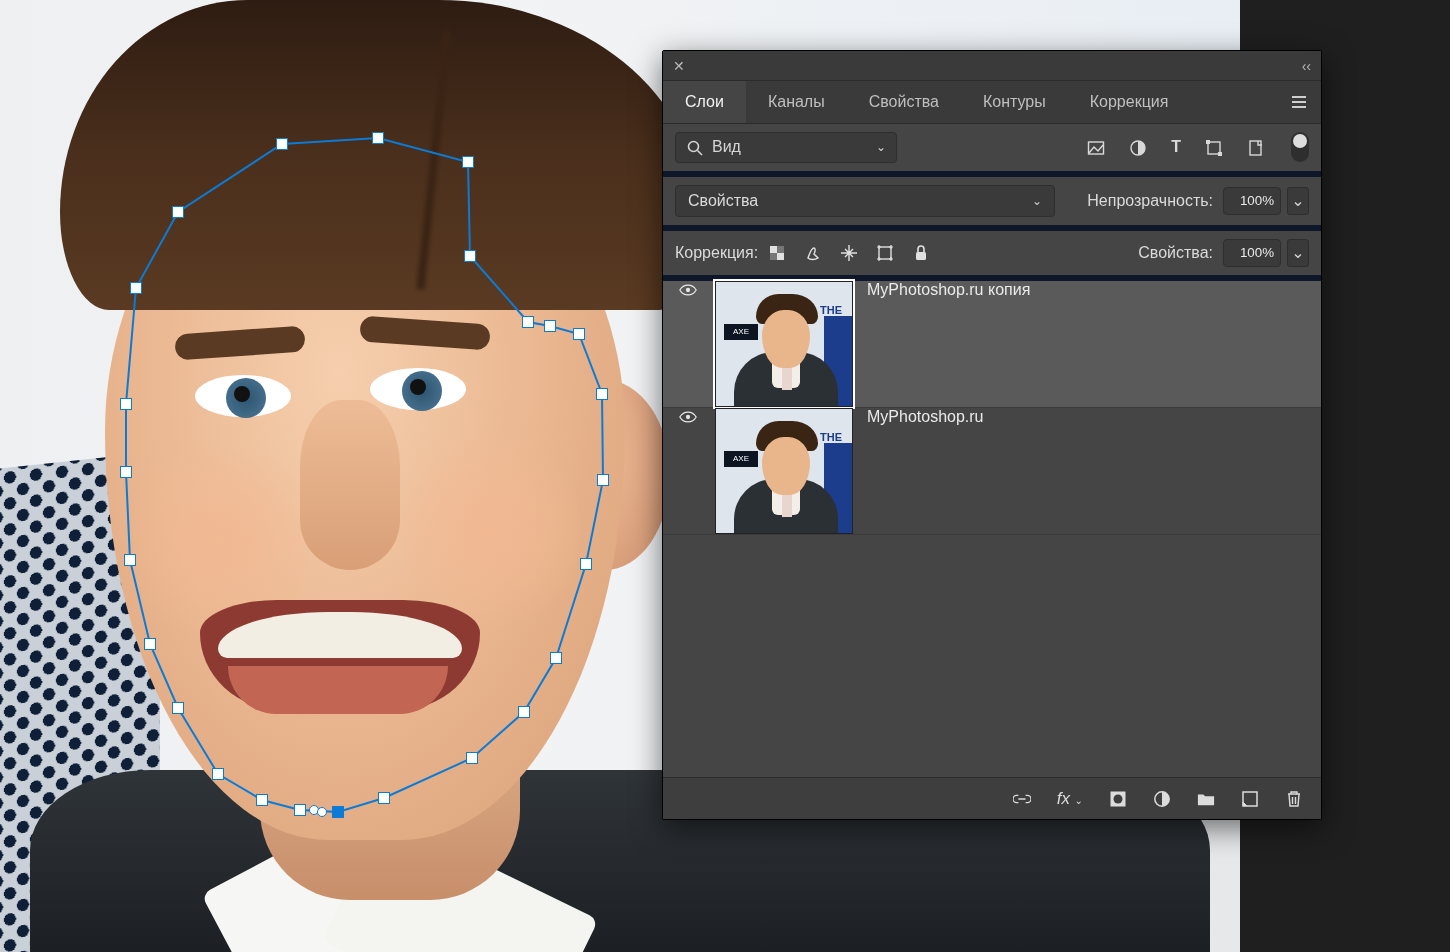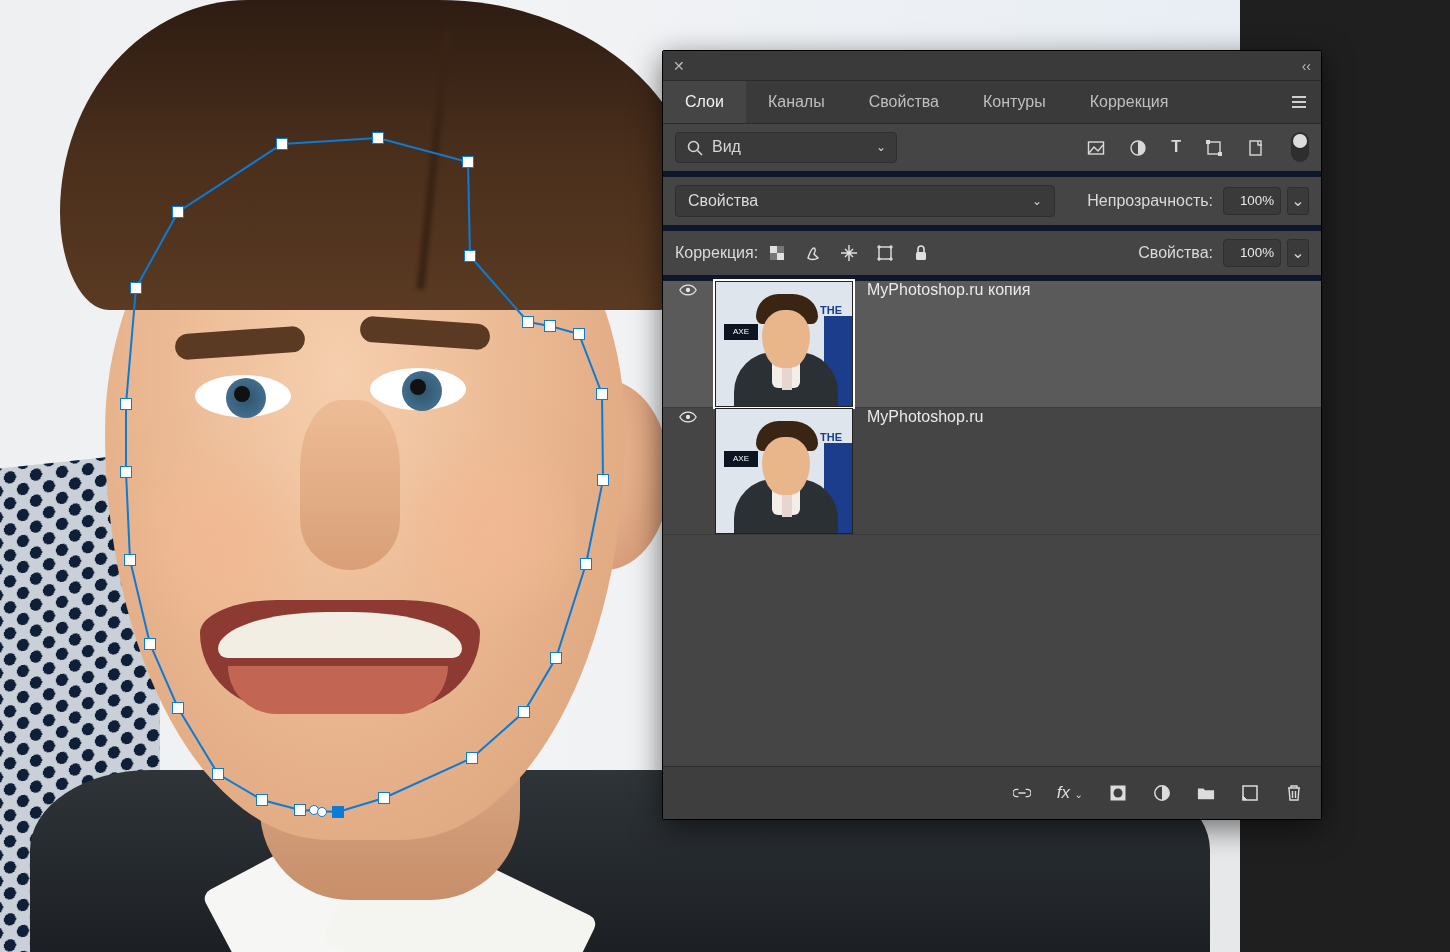--- a/index.html
+++ b/index.html
@@ -156,21 +156,21 @@
   .thumb .t-suit{position:absolute; left:18px; top:70px; width:104px; height:64px; background:#2b3035; border-radius:40px 40px 0 0;}
   .thumb .t-shirt{position:absolute; left:56px; top:76px; width:28px; height:30px; background:#f3efe8; border-radius:6px;}
   .thumb .t-tie{position:absolute; left:66px; top:84px; width:10px; height:24px; background:#e7d6cf;}
   .thumb .t-logo{position:absolute; left:8px; top:42px; width:34px; height:16px; background:#0d1422; color:#fff; font-size:8px; line-height:16px; text-align:center;}
   .thumb .t-blue{position:absolute; left:108px; top:34px; width:30px; height:94px; background:#1b3d8c;}
   .thumb .t-text{position:absolute; left:104px; top:22px; font-size:11px; font-weight:700; color:#1b3d8c;}
   .layer-name{ color:#eaeaea; }
 
   .panel-footer{
     position:absolute; left:0; bottom:0; right:0;
-    height:53px; background:#3e3e3e; border-top:1px solid #2c2c2c;
+    height:42px; background:#3e3e3e; border-top:1px solid #2c2c2c;
     display:flex; align-items:center; justify-content:flex-end; gap:26px; padding:0 18px;
     color:#dcdcdc;
   }
   .panel-footer span{cursor:pointer;}
   .svgicon{width:18px; height:18px; display:inline-block; vertical-align:middle;}
 </style>
 </head>
 <body>
 
 <div class="canvas-area">

